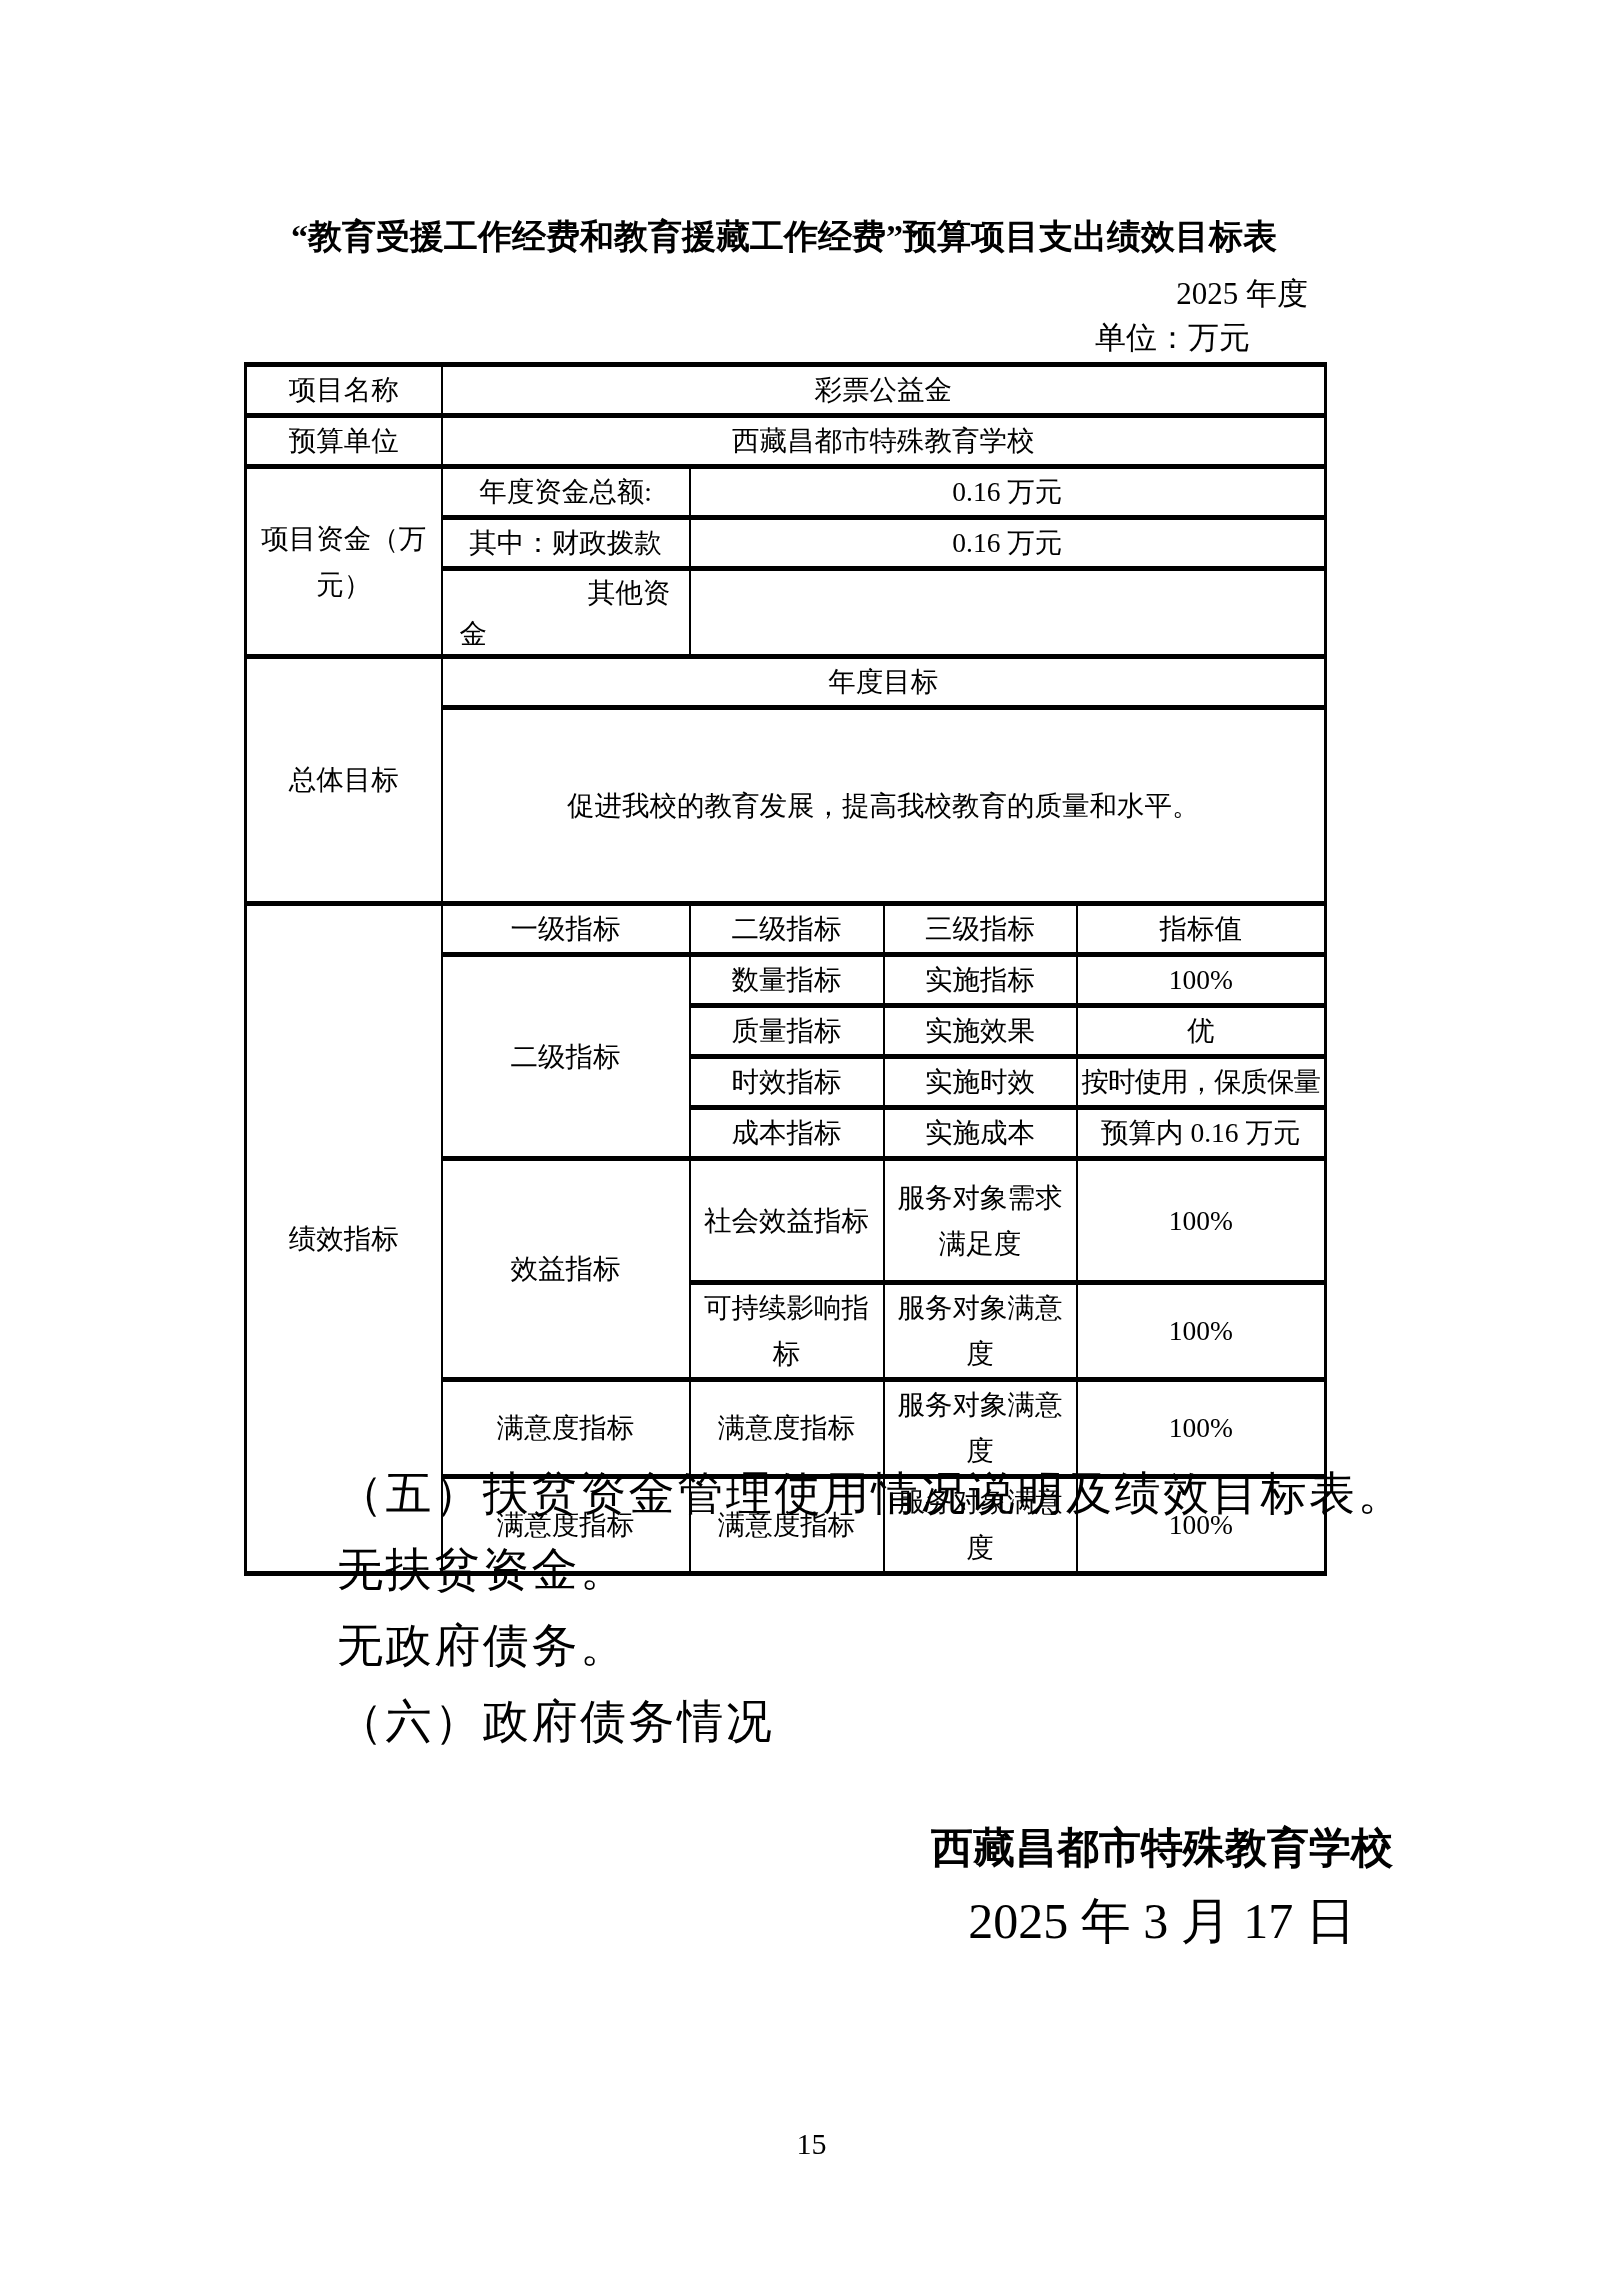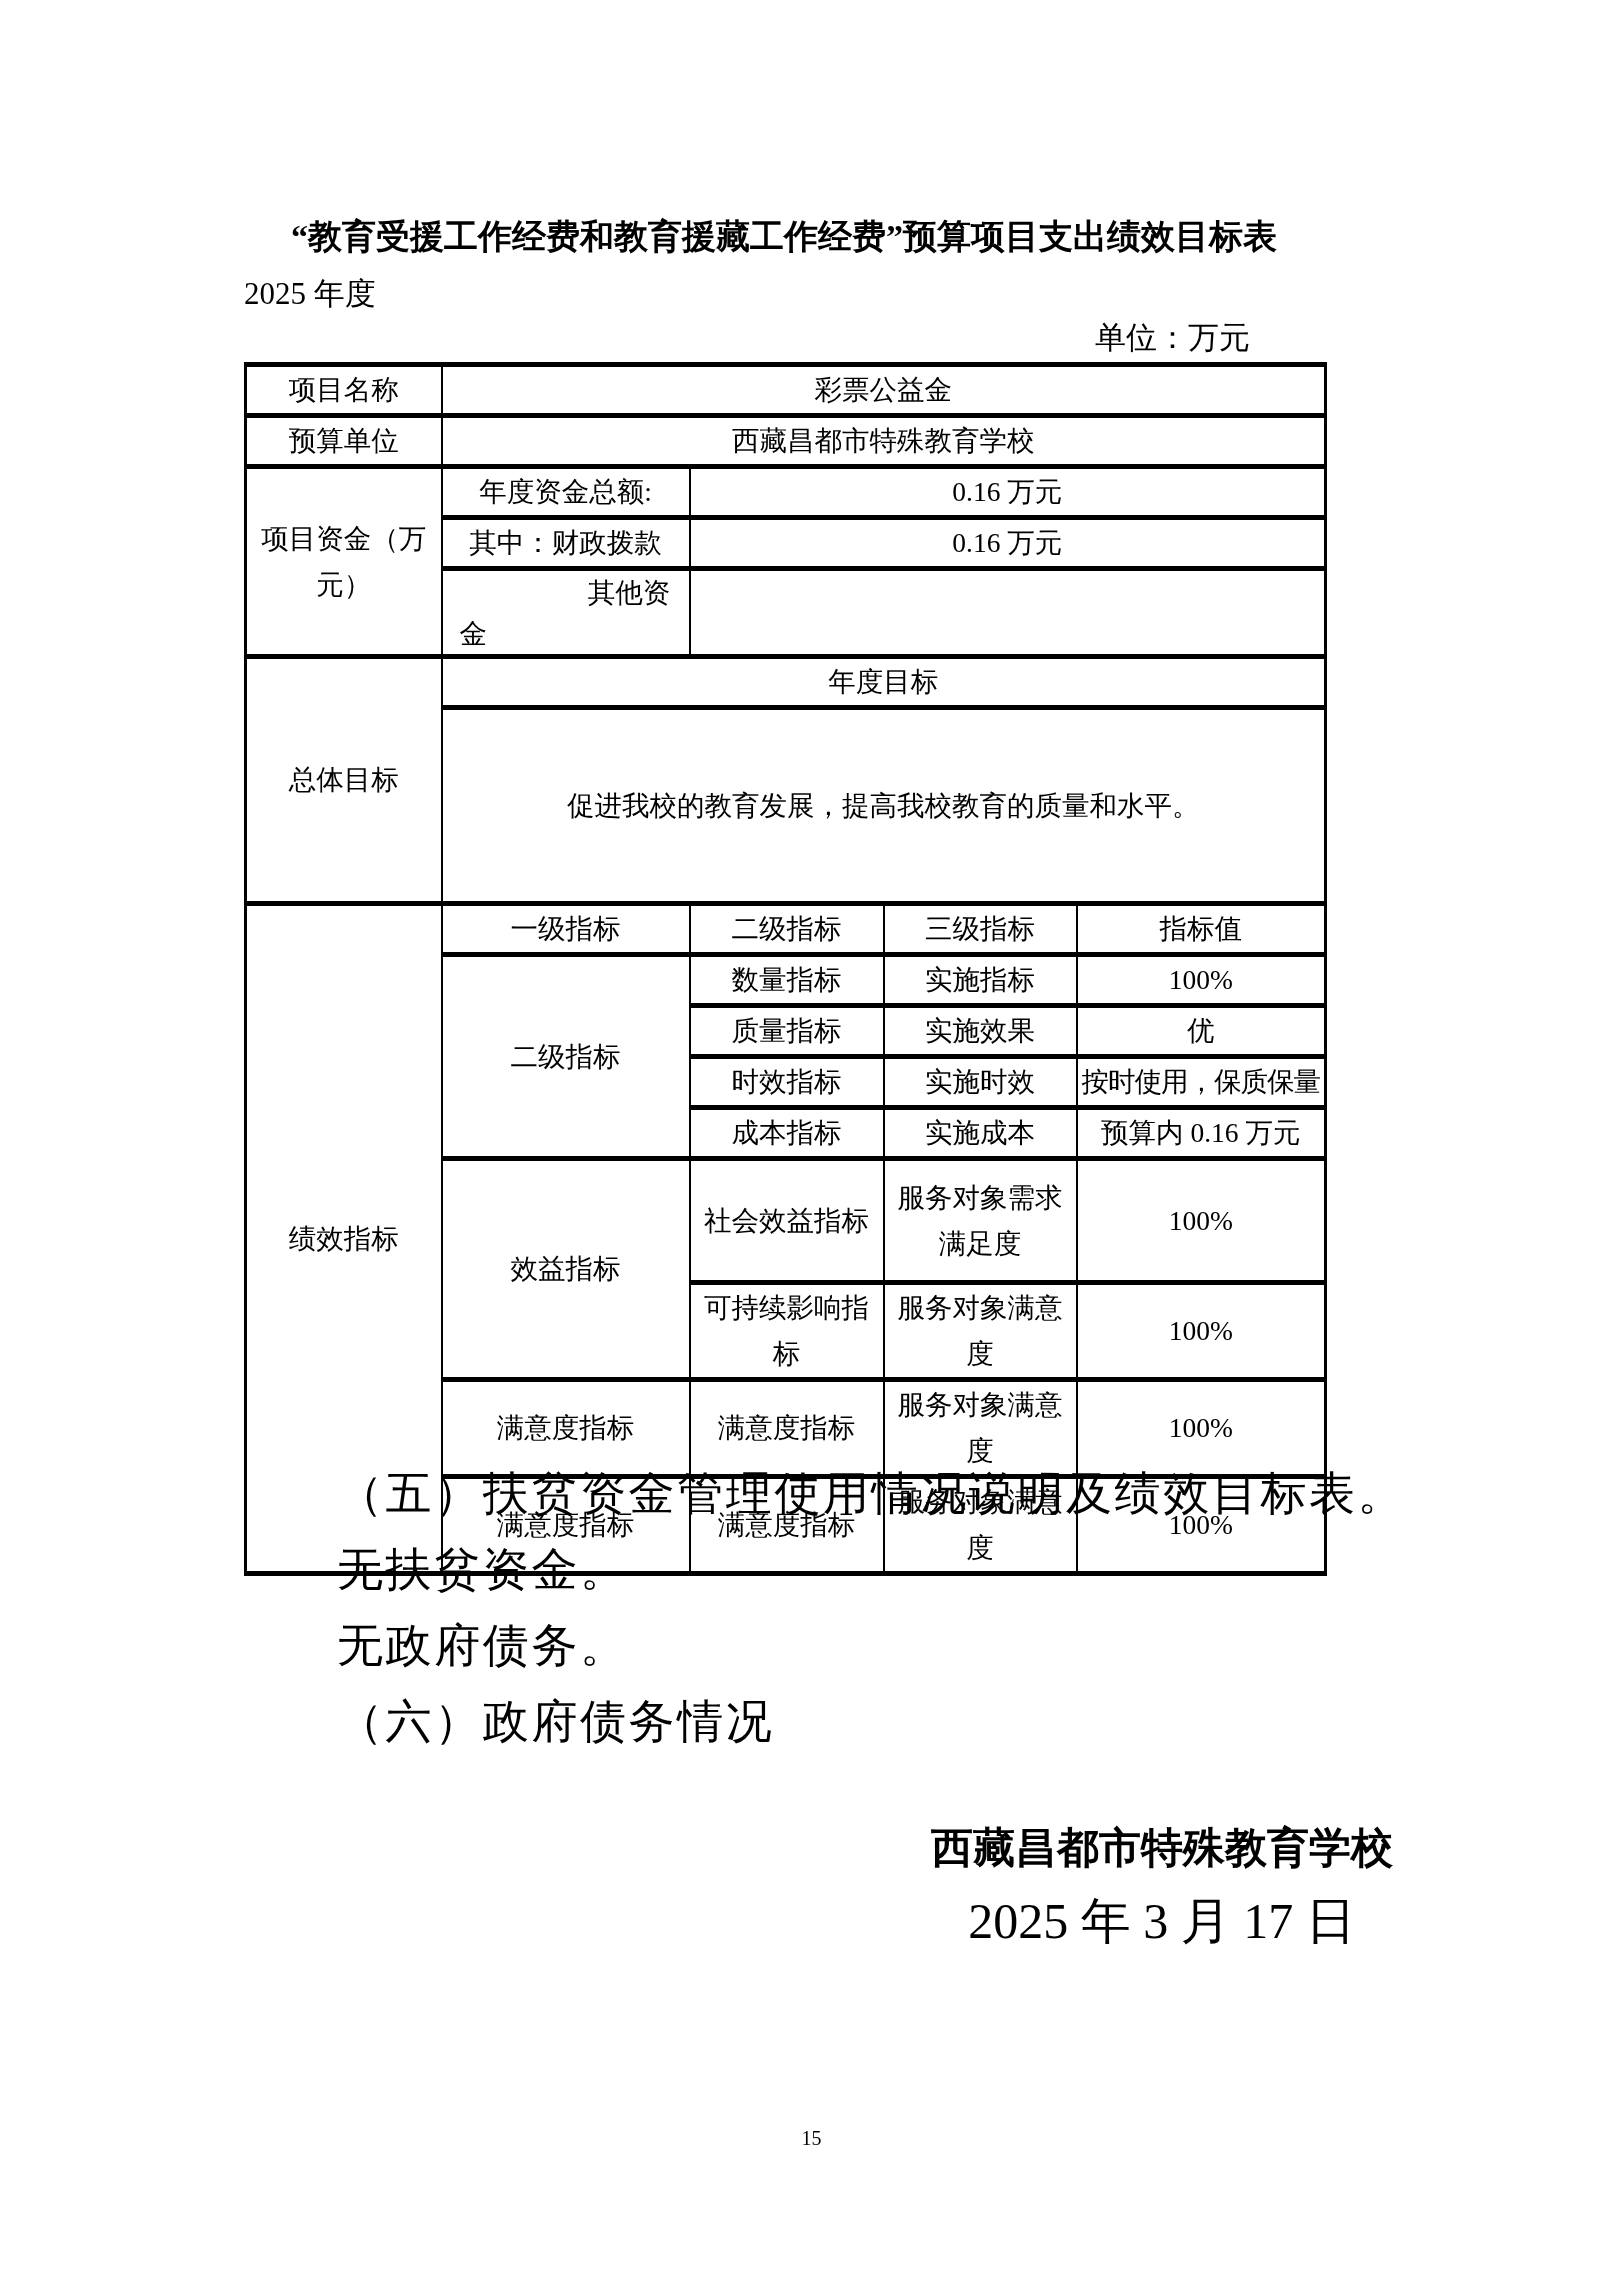--- a/index.html
+++ b/index.html
@@ -21,21 +21,21 @@
     line-height:42px;
     white-space:nowrap;
   }
   .subtitle-row{
     position:absolute;
     left:244px; top:274px; width:1080px; height:39px;
     font-size:31px; line-height:39px;
   }
   .subtitle-year{
     position:absolute; left:0; right:16px;
-    text-align:left;
+    text-align:right;
   }
   .subtitle-unit{
     position:absolute; left:851px;margin-top:44px;
   }
   
   table.budget{
     position:absolute;
     left:244px; top:318px;
     width:1080px;
     border-collapse:collapse;
@@ -93,21 +93,21 @@
     margin-top:29px;
     font-size:50px;
     line-height:42px;
     white-space:nowrap;
   }
   
   .page-number{
     position:absolute;
     left:0; right:0; top:2127px;
     text-align:center;
-    font-size:20px;
+    font-size:30px;
   }
 </style>
 </head>
 <body>
 
 <div class="page">
 
   <div class="doc-title">“教育受援工作经费和教育援藏工作经费”预算项目支出绩效目标表</div>
 
   <div class="subtitle-row">

